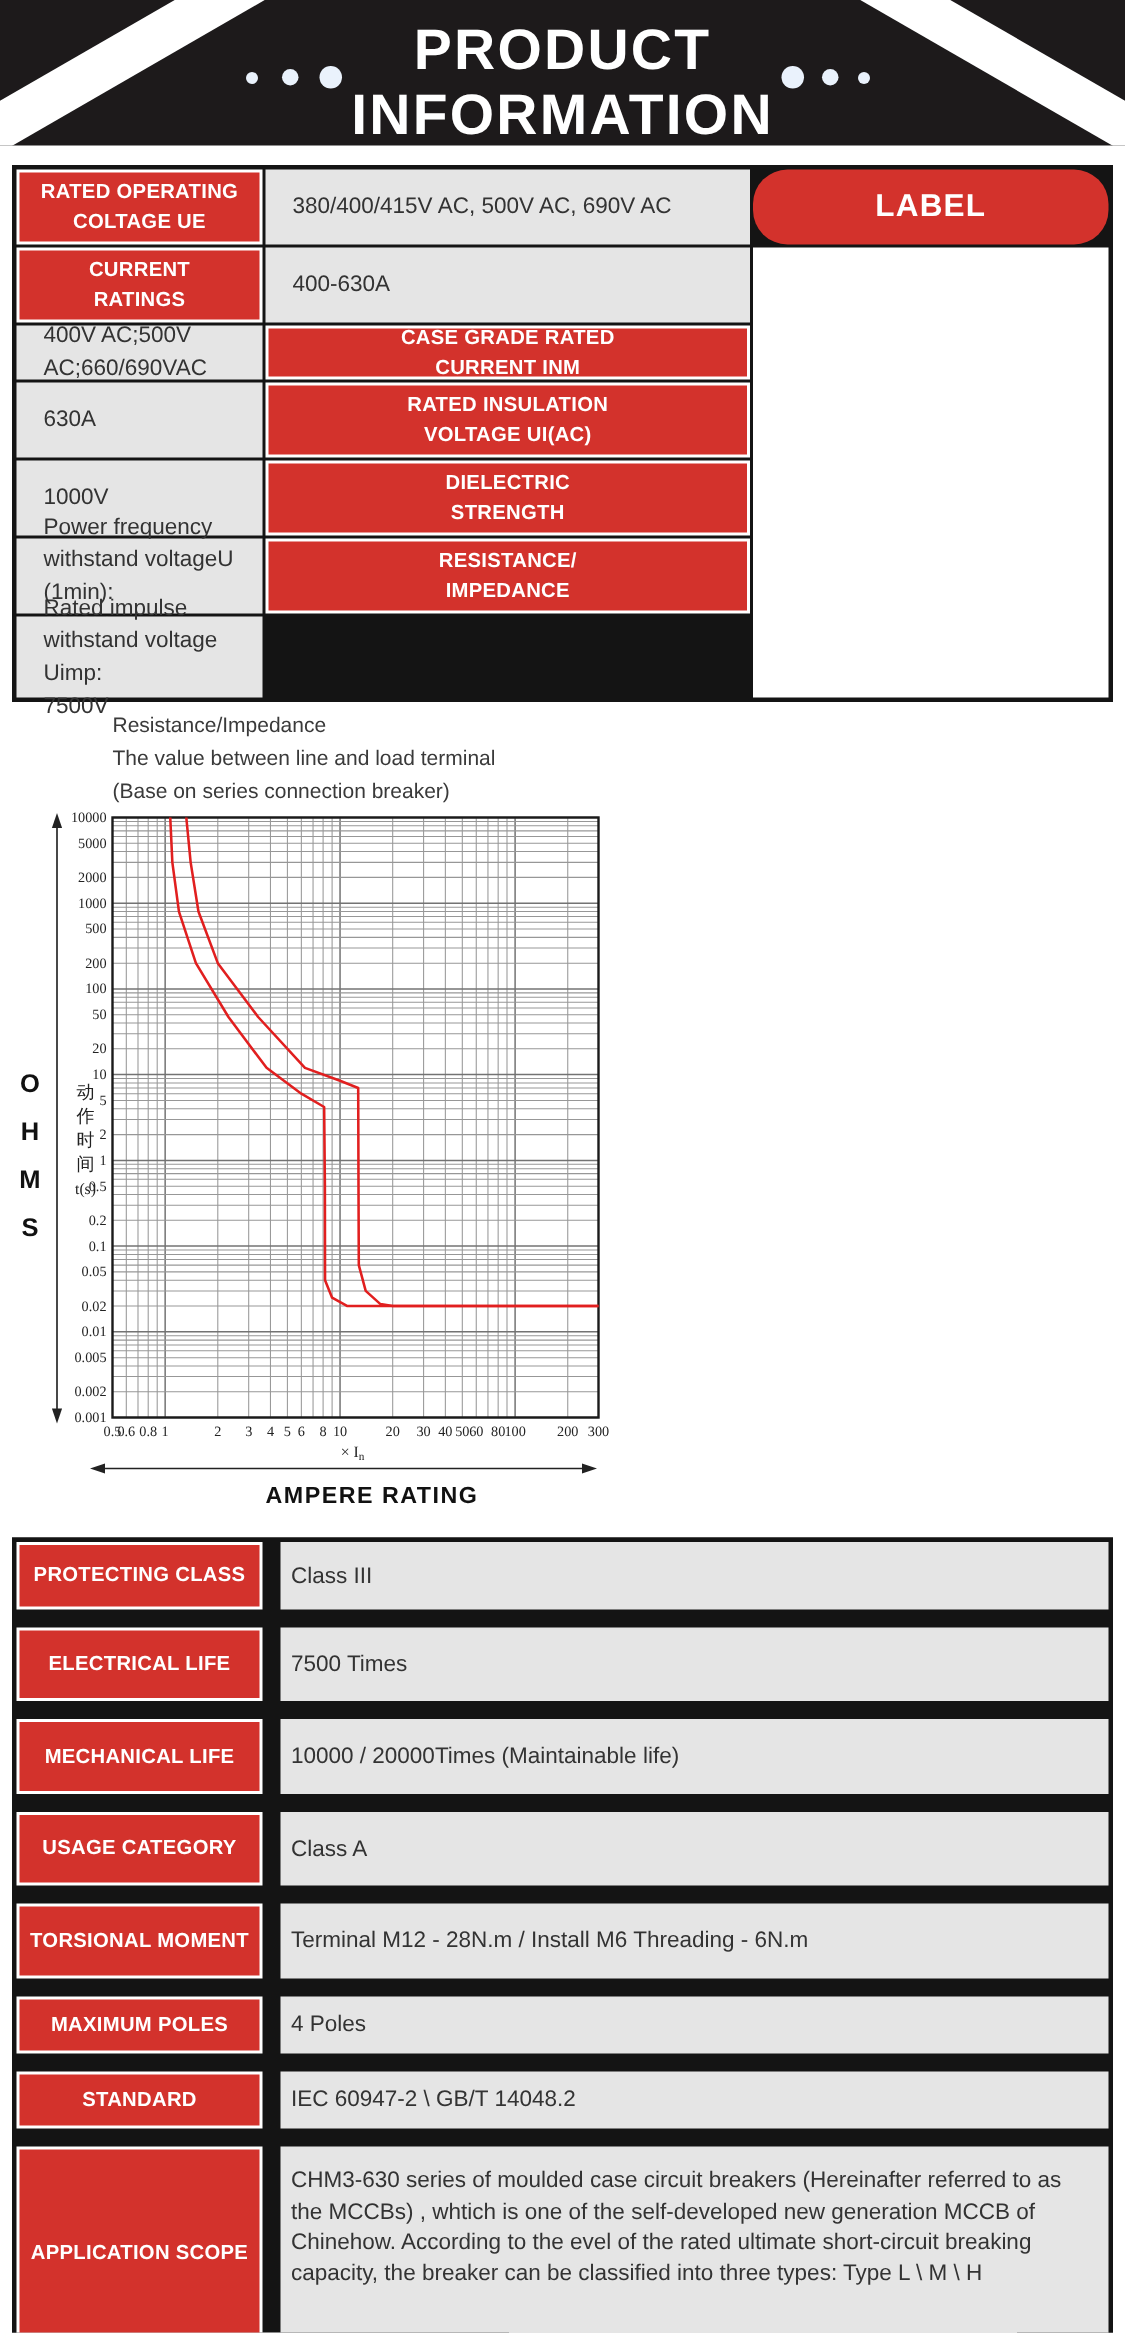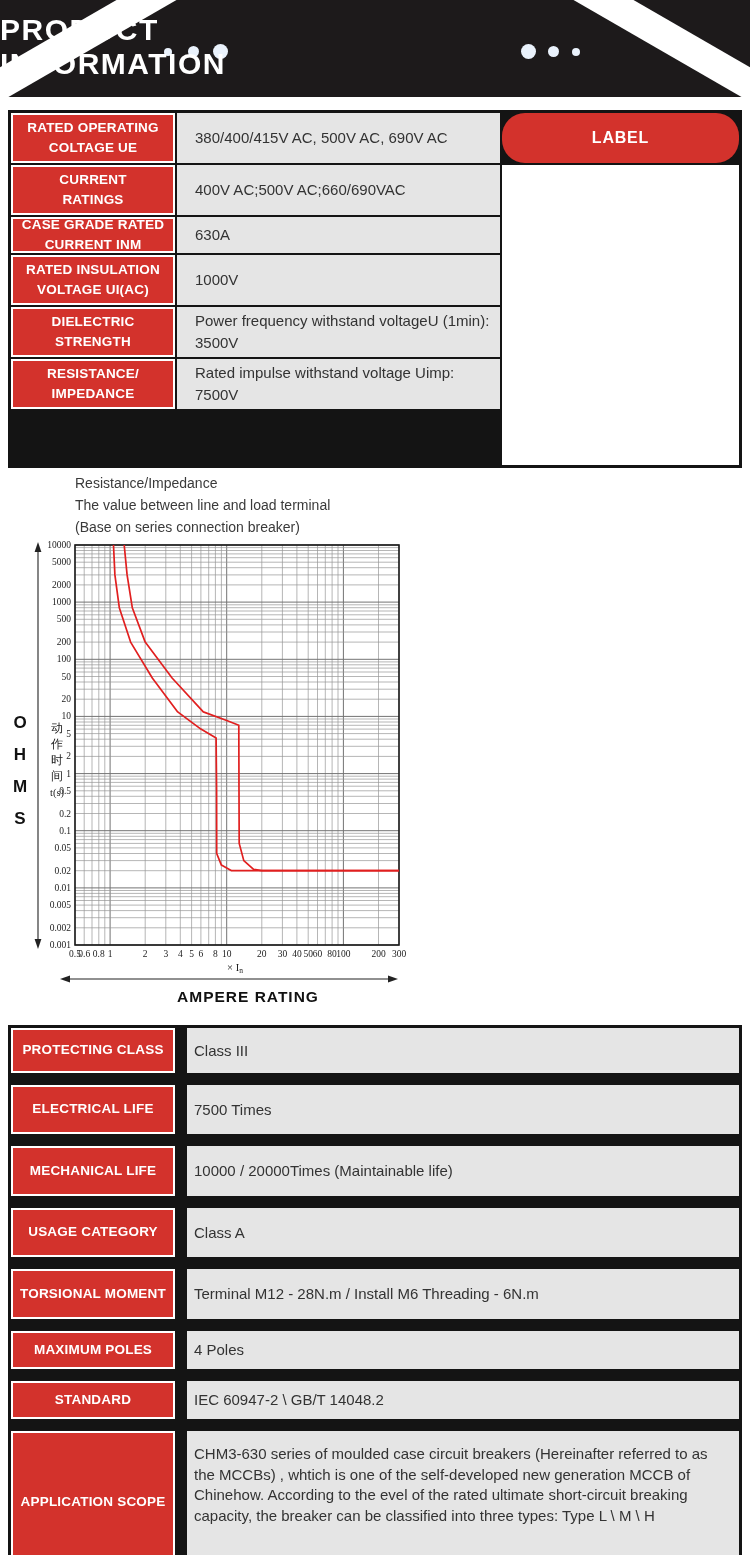--- a/index.html
+++ b/index.html
@@ -6,22 +6,22 @@
   body{
     width:750px;height:1555px;overflow:hidden;background:#ffffff;
     font-family:"Liberation Sans", sans-serif;position:relative;
   }
   
   .banner{position:relative;height:97px;background:#1d1a1b;overflow:hidden;}
   .stripe{position:absolute;width:300px;height:30px;background:#ffffff;}
   .stripe.left{left:-78px;top:28px;transform:rotate(-30deg);}
   .stripe.right{left:528px;top:28px;transform:rotate(30deg);}
   .banner-title{
-    position:absolute;top:13px;left:0;width:100%;text-align:left;
-    color:#ffffff;font-weight:bold;font-size:30px;line-height:1.12;letter-spacing:1.5px;
+    position:absolute;top:13px;left:0;width:100%;text-align:center;
+    color:#ffffff;font-weight:bold;font-size:38px;line-height:1.12;letter-spacing:1.5px;
   }
   .dot{position:absolute;border-radius:50%;background:#eaf2fc;}
   
   .spec-table{
     display:grid;margin:13px 8px 0 8px;
     grid-template-columns:164px 323px 1fr;
     grid-template-rows:50px 50px 36px 50px 50px 50px 54px;
     gap:2px;background:#141414;border:3px solid #141414;
   }
   .detail-table{
@@ -38,21 +38,21 @@
   }
   .value-cell{
     background:#e5e5e5;display:flex;align-items:center;
     font-size:15px;color:#333333;white-space:pre-line;line-height:1.45;
   }
   .spec-table .value-cell{padding-left:18px;}
   .detail-table .value-cell{padding-left:7px;padding-right:23px;}
   .value-cell.top{align-items:flex-start;padding-top:13px;line-height:1.38;}
   .label-head{
     grid-column:3;grid-row:1;background:#d3322c;display:flex;align-items:center;justify-content:center;
-    color:#ffffff;font-weight:bold;font-size:16px;letter-spacing:.8px;border-radius:23px;
+    color:#ffffff;font-weight:bold;font-size:21px;letter-spacing:.8px;border-radius:23px;
   }
   .right-span{grid-column:3;grid-row:2/8;background:#ffffff;}
   
   .chart-block{position:relative;width:696px;height:545px;margin-top:2px;}
   .chart-block svg{position:absolute;left:0;top:0;}
   .cap{font-family:"Liberation Sans",sans-serif;font-size:14px;fill:#3a3a3a;}
   .xlabel{font-family:"Liberation Sans",sans-serif;font-size:15.5px;font-weight:bold;fill:#111111;
     letter-spacing:1px;text-anchor:middle;}
 </style>
 </head>
@@ -79,20 +79,21 @@
 COLTAGE UE</div>
     </div>
   <div class="value-cell">380/400/415V AC, 500V AC, 690V AC</div>
   <div class="label-head">LABEL</div>
   <div class="right-span"></div>
 
   <div class="label-cell">
       <div class="label-inner">CURRENT
 RATINGS</div>
     </div>
+  <div class="value-cell">400-630A</div>
 
   <div class="value-cell">400V AC;500V AC;660/690VAC</div>
 
   <div class="label-cell">
       <div class="label-inner">CASE GRADE RATED
 CURRENT INM</div>
     </div>
   <div class="value-cell">630A</div>
 
   <div class="label-cell">

